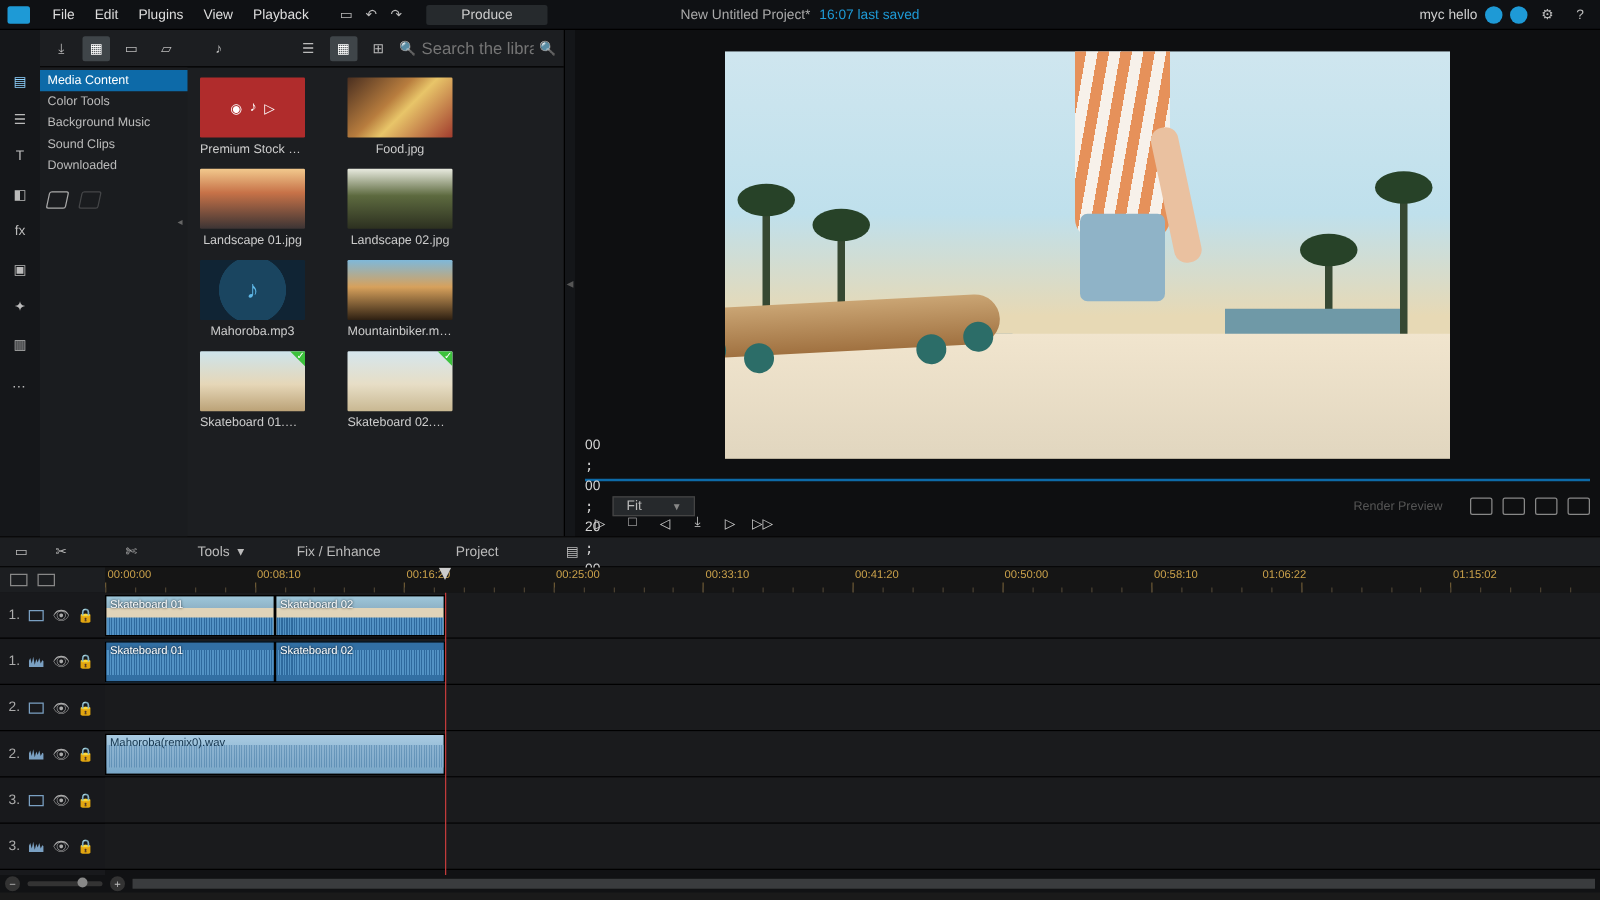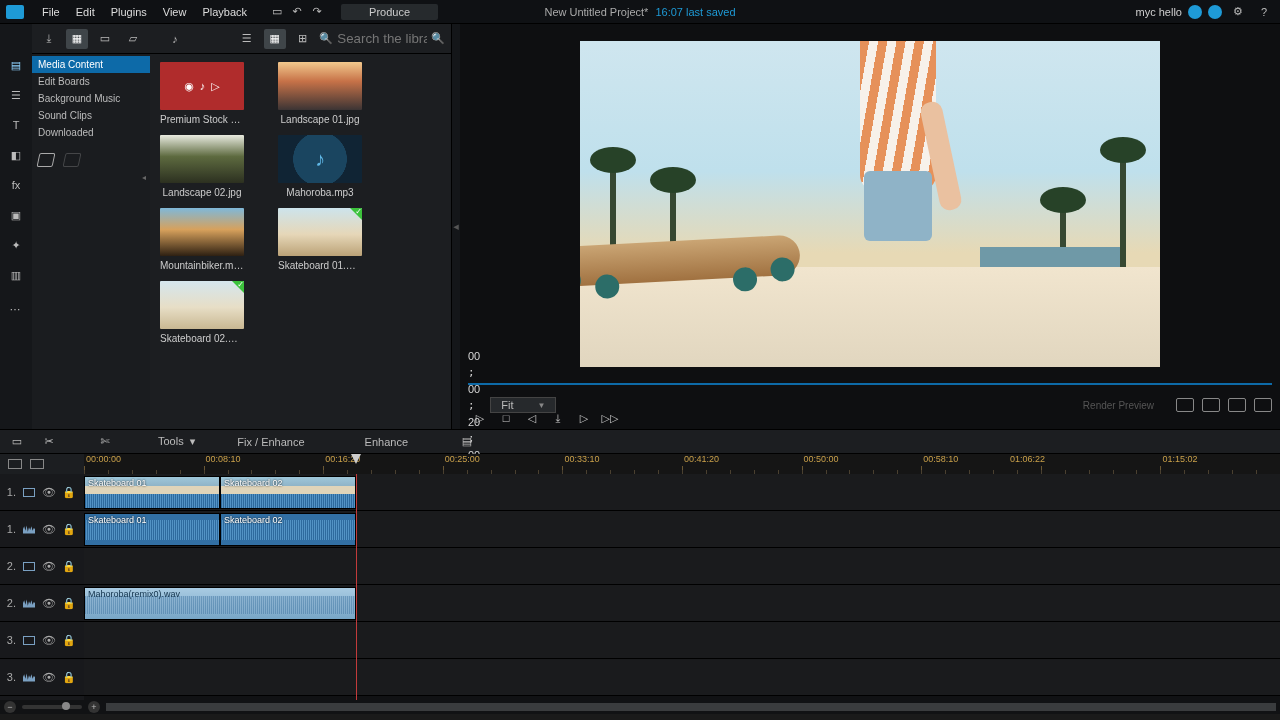--- a/index.html
+++ b/index.html
@@ -171,38 +171,42 @@
       <div class="search">
         <span>🔍</span>
         <input placeholder="Search the library" style="">
         <span>🔍</span>
       </div>
     </div>
     <div class="lib-sidebar-wrap">
       <div class="lib-sidebar" id="lib-cats">
 
       <div class="cat active">Media Content</div>
-          <div class="cat">Edit Boards</div>
+          <div class="cat">Color Tools</div>
           <div class="cat">Background Music</div>
           <div class="cat">Sound Clips</div>
           <div class="cat">Downloaded</div>
           <div class="shape-row">
             <div class="shape-outline"></div>
             <div class="shape-outline dim"></div>
           </div>
           <div class="tri">◂</div>
         </div>
       <div class="lib-grid" id="lib-grid">
           <div class="thumb">
             <div class="img stock-tile">
               <span>◉</span>
               <span>♪</span>
               <span>▷</span>
             </div>
             <div class="label">Premium Stock Cont...</div>
+          </div>
+          <div class="thumb">
+            <div class="img" style="background: linear-gradient(135deg, rgb(74, 47, 32), rgb(184, 125, 62) 40%, rgb(232, 197, 105) 55%, rgb(161, 60, 46));"></div>
+            <div class="label">Food.jpg</div>
           </div>
           <div class="thumb">
             <div class="img" style="background: linear-gradient(rgb(242, 201, 141), rgb(199, 114, 72) 40%, rgb(60, 52, 52));"></div>
             <div class="label">Landscape 01.jpg</div>
           </div>
           <div class="thumb">
             <div class="img" style="background: linear-gradient(rgb(232, 234, 223), rgb(93, 106, 63) 45%, rgb(44, 48, 32));"></div>
             <div class="label">Landscape 02.jpg</div>
           </div>
           <div class="thumb">
@@ -293,21 +297,21 @@
 <div class="tl-toolbar">
   <div class="tbtn">▭</div>
   <div class="tbtn">✂</div>
   <div style="width:14px"></div>
   <div class="tbtn">✄</div>
   <div style="width:22px"></div>
   <span class="tlabel"><span>Tools</span> &nbsp;▾</span>
   <div style="width:22px"></div>
   <span class="tlabel">Fix / Enhance</span>
   <div style="width:40px"></div>
-  <span class="tlabel">Enhance</span>
+  <span class="tlabel">Project</span>
   <div style="width:28px"></div>
   <div class="tbtn">▤</div>
 </div>
 
 <div class="ruler-row">
   <div class="track-header-space">
     <div class="mini-ic"></div>
     <div class="mini-ic"></div>
   </div>
   <div class="ruler" id="ruler">

